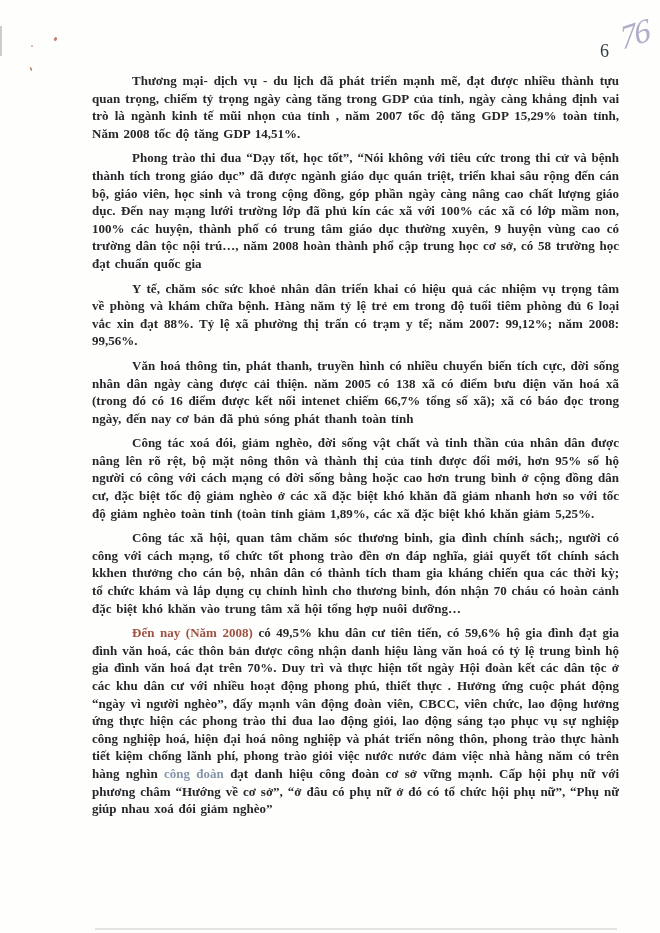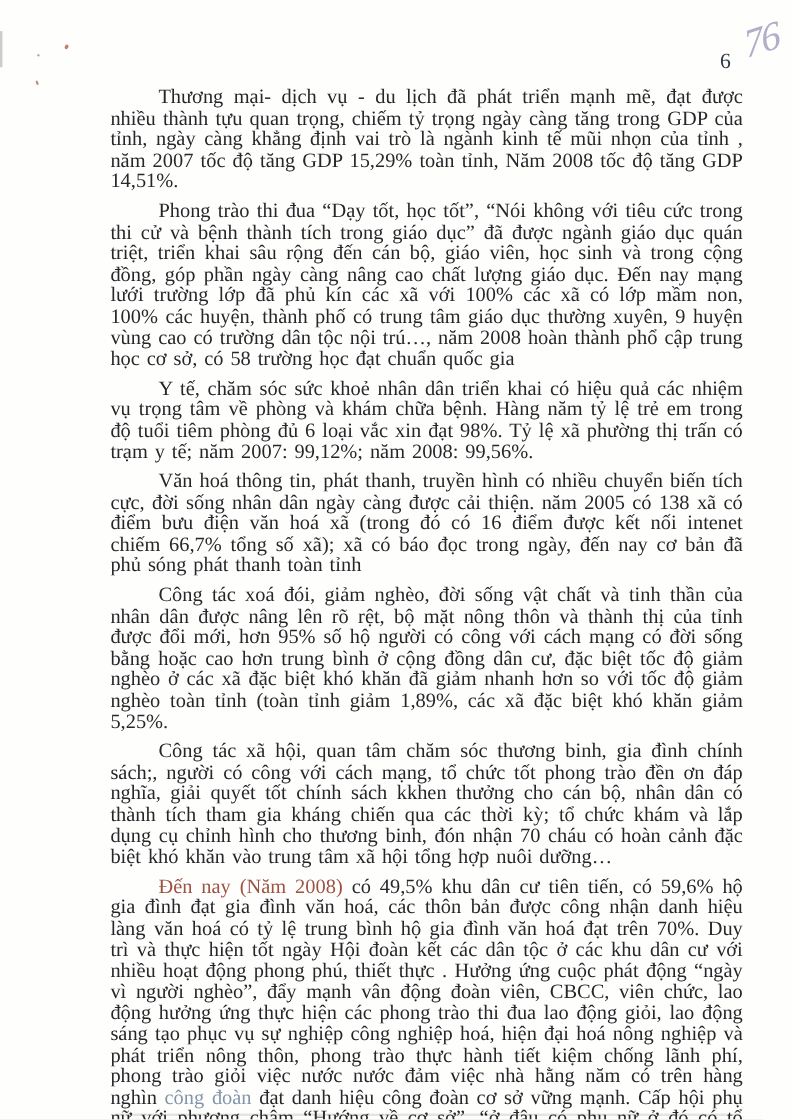--- a/index.html
+++ b/index.html
@@ -17,26 +17,27 @@
     font-family: "Liberation Serif", "DejaVu Serif", serif;
   }
   .content {
     position: absolute;
     left: 92px;
     top: 72px;
     width: 527px;
   }
   p.para {
     margin: 0 0 7px 0;
-    font-size: 17px;
+    font-size: 13px;
     line-height: 17.6px;
     text-align: justify;
     text-indent: 40px;
     color: #27272b;
     word-spacing: 1.5px;
+    font-weight: bold;
   }
   .page-number {
     position: absolute;
     left: 600px;
     top: 41px;
     font-size: 18px;
     color: #333c44;
   }
   .handwritten {
     position: absolute;
@@ -86,19 +87,19 @@
 
   <span class="speck speck-1"></span>
   <span class="speck speck-2"></span>
   <span class="speck speck-3"></span>
   <span class="edge-mark"></span>
   <span class="bottom-scan-line"></span>
 
   <div class="content" id="paragraphs">
       <p class="para"><span>Thương mại- dịch vụ - du lịch đã phát triển mạnh mẽ, đạt được nhiều thành tựu quan trọng, chiếm tỷ trọng ngày càng tăng trong GDP của tỉnh, ngày càng khẳng định vai trò là ngành kinh tế mũi nhọn của tỉnh , năm 2007 tốc độ tăng GDP 15,29% toàn tỉnh, Năm 2008 tốc độ tăng GDP 14,51%.</span></p>
       <p class="para"><span>Phong trào thi đua “Dạy tốt, học tốt”, “Nói không với tiêu cức trong thi cử và bệnh thành tích trong giáo dục” đã được ngành giáo dục quán triệt, triển khai sâu rộng đến cán bộ, giáo viên, học sinh và trong cộng đồng, góp phần ngày càng nâng cao chất lượng giáo dục. Đến nay mạng lưới trường lớp đã phủ kín các xã với 100% các xã có lớp mầm non, 100% các huyện, thành phố có trung tâm giáo dục thường xuyên, 9 huyện vùng cao có trường dân tộc nội trú…, năm 2008 hoàn thành phổ cập trung học cơ sở, có 58 trường học đạt chuẩn quốc gia</span></p>
-      <p class="para"><span>Y tế, chăm sóc sức khoẻ nhân dân triển khai có hiệu quả các nhiệm vụ trọng tâm về phòng và khám chữa bệnh. Hàng năm tỷ lệ trẻ em trong độ tuổi tiêm phòng đủ 6 loại vắc xin đạt 98%. Tỷ lệ xã phường thị trấn có trạm y tế; năm 2007: 99,12%; năm 2008: 99,56%.</span></p>
+      <p class="para"><span>Y tế, chăm sóc sức khoẻ nhân dân triển khai có hiệu quả các nhiệm vụ trọng tâm về phòng và khám chữa bệnh. Hàng năm tỷ lệ trẻ em trong độ tuổi tiêm phòng đủ 6 loại vắc xin đạt 88%. Tỷ lệ xã phường thị trấn có trạm y tế; năm 2007: 99,12%; năm 2008: 99,56%.</span></p>
       <p class="para"><span>Văn hoá thông tin, phát thanh, truyền hình có nhiều chuyển biến tích cực, đời sống nhân dân ngày càng được cải thiện. năm 2005 có 138 xã có điểm bưu điện văn hoá xã (trong đó có 16 điểm được kết nối intenet chiếm 66,7% tổng số xã); xã có báo đọc trong ngày, đến nay cơ bản đã phủ sóng phát thanh toàn tỉnh</span></p>
       <p class="para"><span>Công tác xoá đói, giảm nghèo, đời sống vật chất và tinh thần của nhân dân được nâng lên rõ rệt, bộ mặt nông thôn và thành thị của tỉnh được đổi mới, hơn 95% số hộ người có công với cách mạng có đời sống bằng hoặc cao hơn trung bình ở cộng đồng dân cư, đặc biệt tốc độ giảm nghèo ở các xã đặc biệt khó khăn đã giảm nhanh hơn so với tốc độ giảm nghèo toàn tỉnh (toàn tỉnh giảm 1,89%, các xã đặc biệt khó khăn giảm 5,25%.</span></p>
       <p class="para"><span>Công tác xã hội, quan tâm chăm sóc thương binh, gia đình chính sách;, người có công với cách mạng, tổ chức tốt phong trào đền ơn đáp nghĩa, giải quyết tốt chính sách kkhen thưởng cho cán bộ, nhân dân có thành tích tham gia kháng chiến qua các thời kỳ; tổ chức khám và lắp dụng cụ chỉnh hình cho thương binh, đón nhận 70 cháu có hoàn cảnh đặc biệt khó khăn vào trung tâm xã hội tổng hợp nuôi dưỡng…</span></p>
       <p class="para"><span style="color: rgb(158, 82, 67);">Đến nay (Năm 2008) </span><span>có 49,5% khu dân cư tiên tiến, có 59,6% hộ gia đình đạt gia đình văn hoá, các thôn bản được công nhận danh hiệu làng văn hoá có tỷ lệ trung bình hộ gia đình văn hoá đạt trên 70%. Duy trì và thực hiện tốt ngày Hội đoàn kết các dân tộc ở các khu dân cư với nhiều hoạt động phong phú, thiết thực . Hưởng ứng cuộc phát động “ngày vì người nghèo”, đẩy mạnh vân động đoàn viên, CBCC, viên chức, lao động hưởng ứng thực hiện các phong trào thi đua lao động giỏi, lao động sáng tạo phục vụ sự nghiệp công nghiệp hoá, hiện đại hoá nông nghiệp và phát triển nông thôn, phong trào thực hành tiết kiệm chống lãnh phí, phong trào giỏi việc nước nước đảm việc nhà hằng năm có trên hàng nghìn </span><span style="color: rgb(132, 148, 171);">công đoàn</span><span> đạt danh hiệu công đoàn cơ sở vững mạnh. Cấp hội phụ nữ với phương châm “Hướng về cơ sở”, “ở đâu có phụ nữ ở đó có tổ chức hội phụ nữ”, “Phụ nữ giúp nhau xoá đói giảm nghèo”</span></p>
     </div>
 </div>
 
 </body></html>

